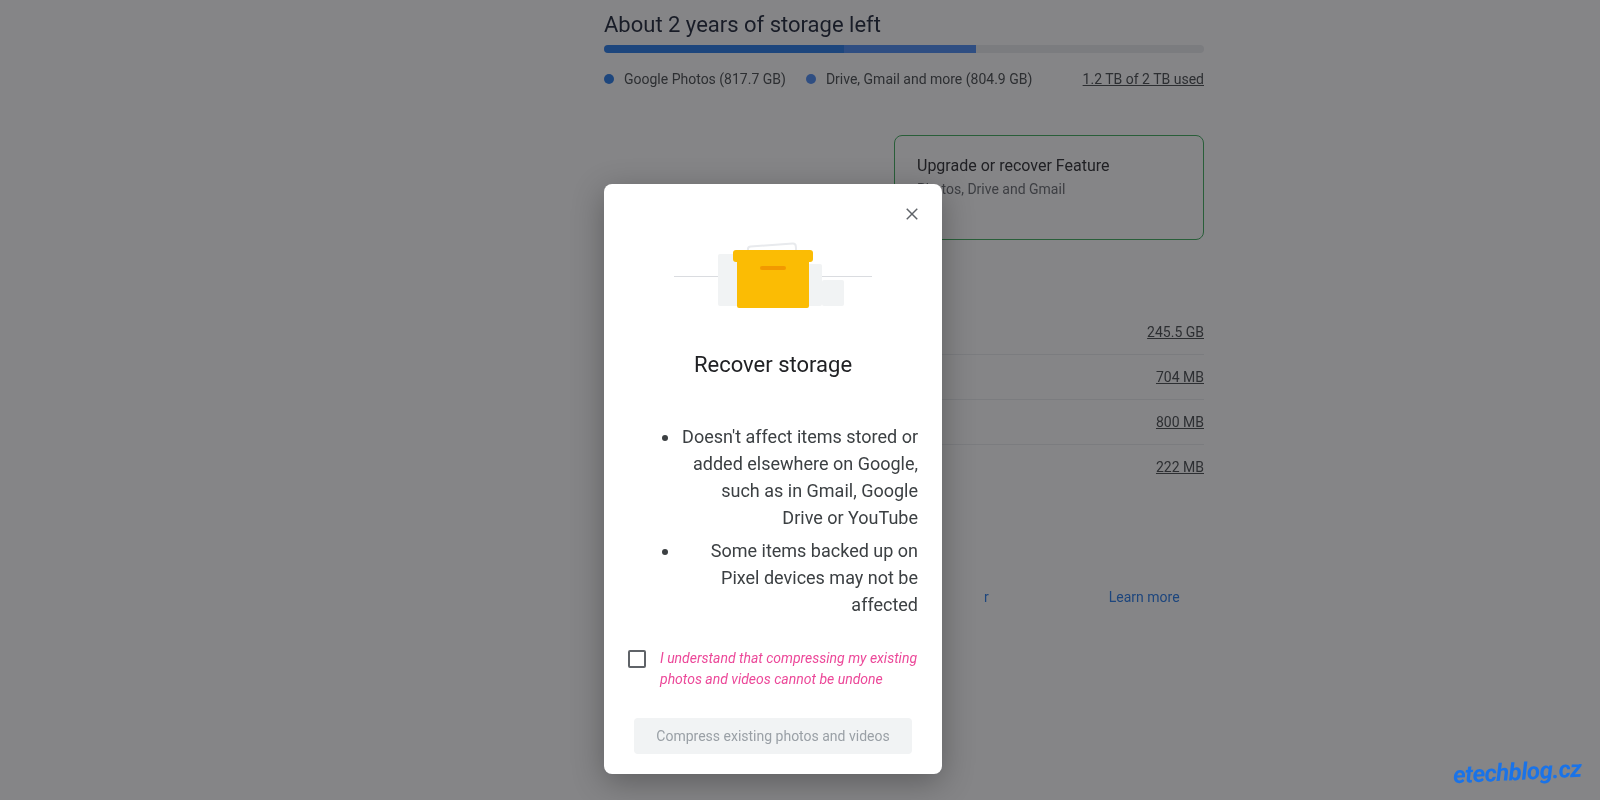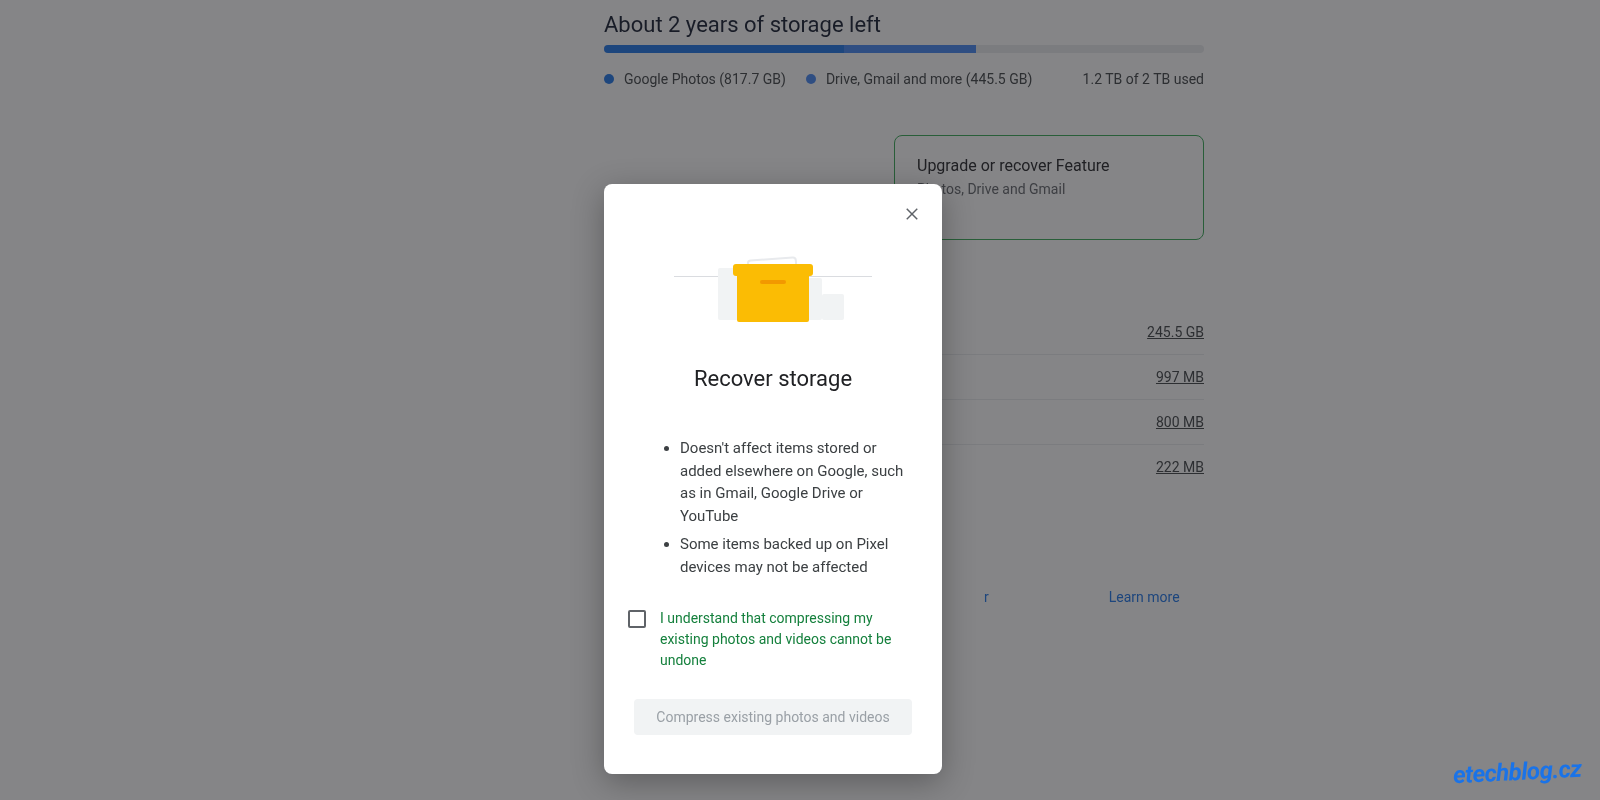--- a/index.html
+++ b/index.html
@@ -46,21 +46,21 @@
       gap: 20px;
       font-size: 14px;
       color: #3c4043;
     }
     .legend-item { display: flex; align-items: center; gap: 10px; }
     .dot {
       width: 10px; height: 10px; border-radius: 50%; display: inline-block;
     }
     .dot-dark { background: #1a73e8; }
     .dot-mid { background: #4285f4; }
-    .used-total { margin-left: auto; }
+    .used-total { margin-left: auto; text-decoration: underline; }
 
     .card {
       border-radius: 8px;
       padding: 20px 22px;
       margin-top: 48px;
       margin-bottom: 50px;
     }
     .card.upgrade { border: 1px solid #34a853; padding-bottom: 24px; }
     .card-title { color: #202124; font-size: 16px; margin-bottom: 6px; }
     .card-sub { color: #5f6368; font-size: 14px; margin-bottom: 18px; }
@@ -152,28 +152,28 @@
       width:20px; height:20px; flex-shrink:0; margin-top:2px;
       border:1.5px dashed #4285f4; border-radius:3px; position:relative;
     }
     .info-icon::after{
       content:''; position:absolute; inset:3px; background:#4285f4; border-radius:1px;
     }
     .info-text { font-size: 14px; color: #3c4043; line-height: 1.5; }
     .info-text a { color: #1a73e8; text-decoration: none; }
 
     .bullets { list-style: disc; padding-left: 52px; margin-top: 12px; margin-bottom: 24px; }
-    .bullets li { font-size: 15px; color: #3c4043; line-height: 1.5; margin-bottom: 6px; }
+    .bullets li { font-size: 18px; color: #3c4043; line-height: 1.5; margin-bottom: 6px; text-align: right; }
 
     .consent-row { display: flex; gap: 14px; align-items: flex-start; margin-bottom: 28px; }
     .checkbox {
       width: 18px; height: 18px; border: 2px solid #5f6368; border-radius: 2px;
       flex-shrink: 0; margin-top: 2px; cursor: pointer;
     }
-    .consent-text { font-size: 14px; color: #15803d; line-height: 1.5; }
+    .consent-text { font-size: 14px; color: #ec4899; line-height: 1.5; font-style: italic; }
 
     .action-btn {
       align-self: center;
       padding: 10px 22px;
       background: #f1f3f4;
       color: #9aa0a6;
       border: none;
       border-radius: 4px;
       font-size: 14px;
       font-family: inherit;
@@ -203,38 +203,38 @@
     <div class="seg-drive"></div>
   </div>
 
   <div class="legend-row">
     <div class="legend-item">
       <span class="dot dot-dark"></span>
       <span>Google Photos (817.7 GB)</span>
     </div>
     <div class="legend-item">
       <span class="dot dot-mid"></span>
-      <span>Drive, Gmail and more (445.5 GB)</span>
+      <span>Drive, Gmail and more (804.9 GB)</span>
     </div>
     <div class="used-total">1.2 TB of 2 TB used</div>
   </div>
 
   <div class="card upgrade" style="margin-left:290px;">
     <div class="card-title">Upgrade or recover Feature</div>
     <div class="card-sub">Photos, Drive and Gmail</div>
   </div>
 
   <div style="margin-top:70px;">
     <div class="list-row">
       <span class="label"></span>
       <span class="val">245.5 GB</span>
     </div>
     <div class="list-row">
       <span class="label"></span>
-      <span class="val">997 MB</span>
+      <span class="val">704 MB</span>
     </div>
     <div class="list-row">
       <span class="label"></span>
       <span class="val">800 MB</span>
     </div>
     <div class="list-row">
       <span class="label"></span>
       <span class="val">222 MB</span>
     </div>
   </div>

